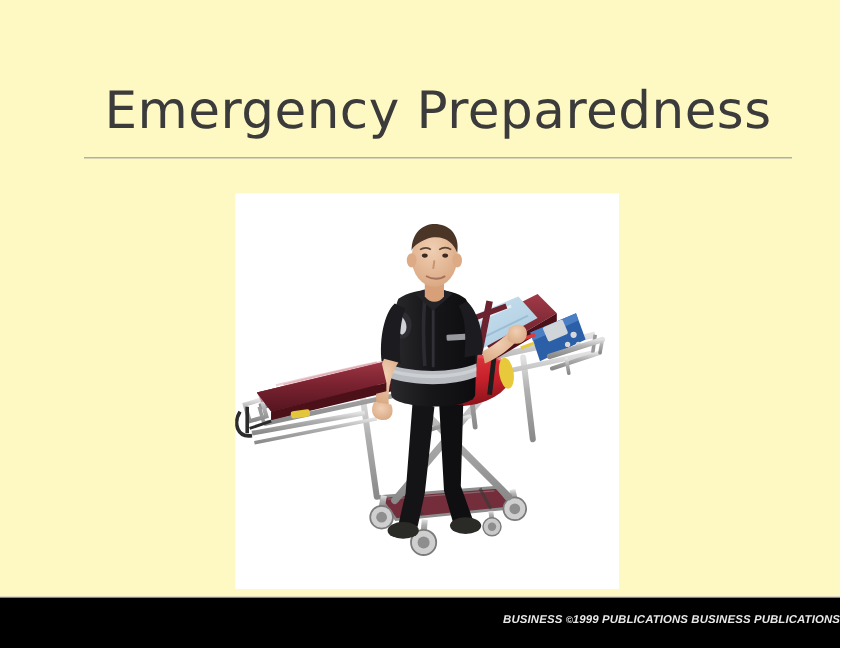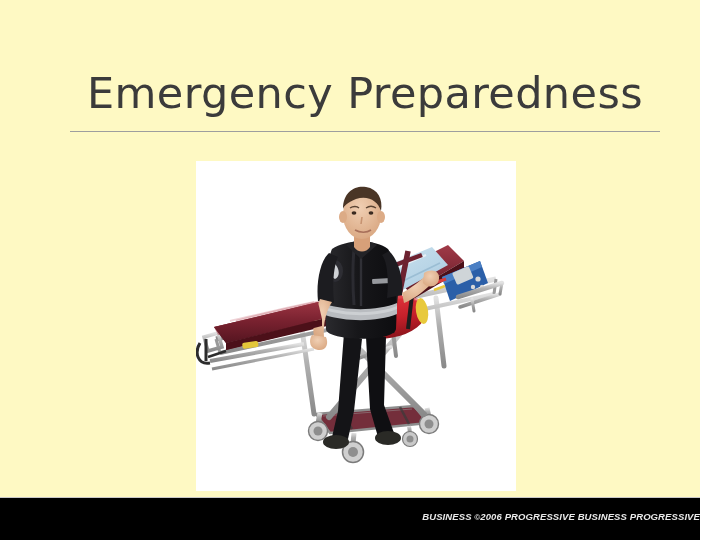--- a/index.html
+++ b/index.html
@@ -315,16 +315,16 @@
         <path d="M30 182 L126 158 L126 165 L30 189 Z" fill="#4c1019"></path>
         <path d="M34 160 C60 154, 90 147, 118 141" fill="none" stroke="#c66b76" stroke-width="1.8" opacity="0.3"></path>
 
         <rect x="46" y="182" width="16" height="6" rx="2" fill="#e3c63a" transform="rotate(-8 46 182)"></rect>
       </g>
     </svg>
   </div>
 
   <div id="footer-hairline"></div>
   <div id="footer-bar">
-    <div id="copyright-text"><span>BUSINESS </span><span class="cmark">©</span><span>2006</span><span> PROGRESSIVE BUSINESS PROGRESSIVE</span></div>
+    <div id="copyright-text"><span>BUSINESS </span><span class="cmark">©</span><span>1999</span><span> PUBLICATIONS BUSINESS PUBLICATIONS</span></div>
   </div>
 
 </div>
 
 </body></html>

